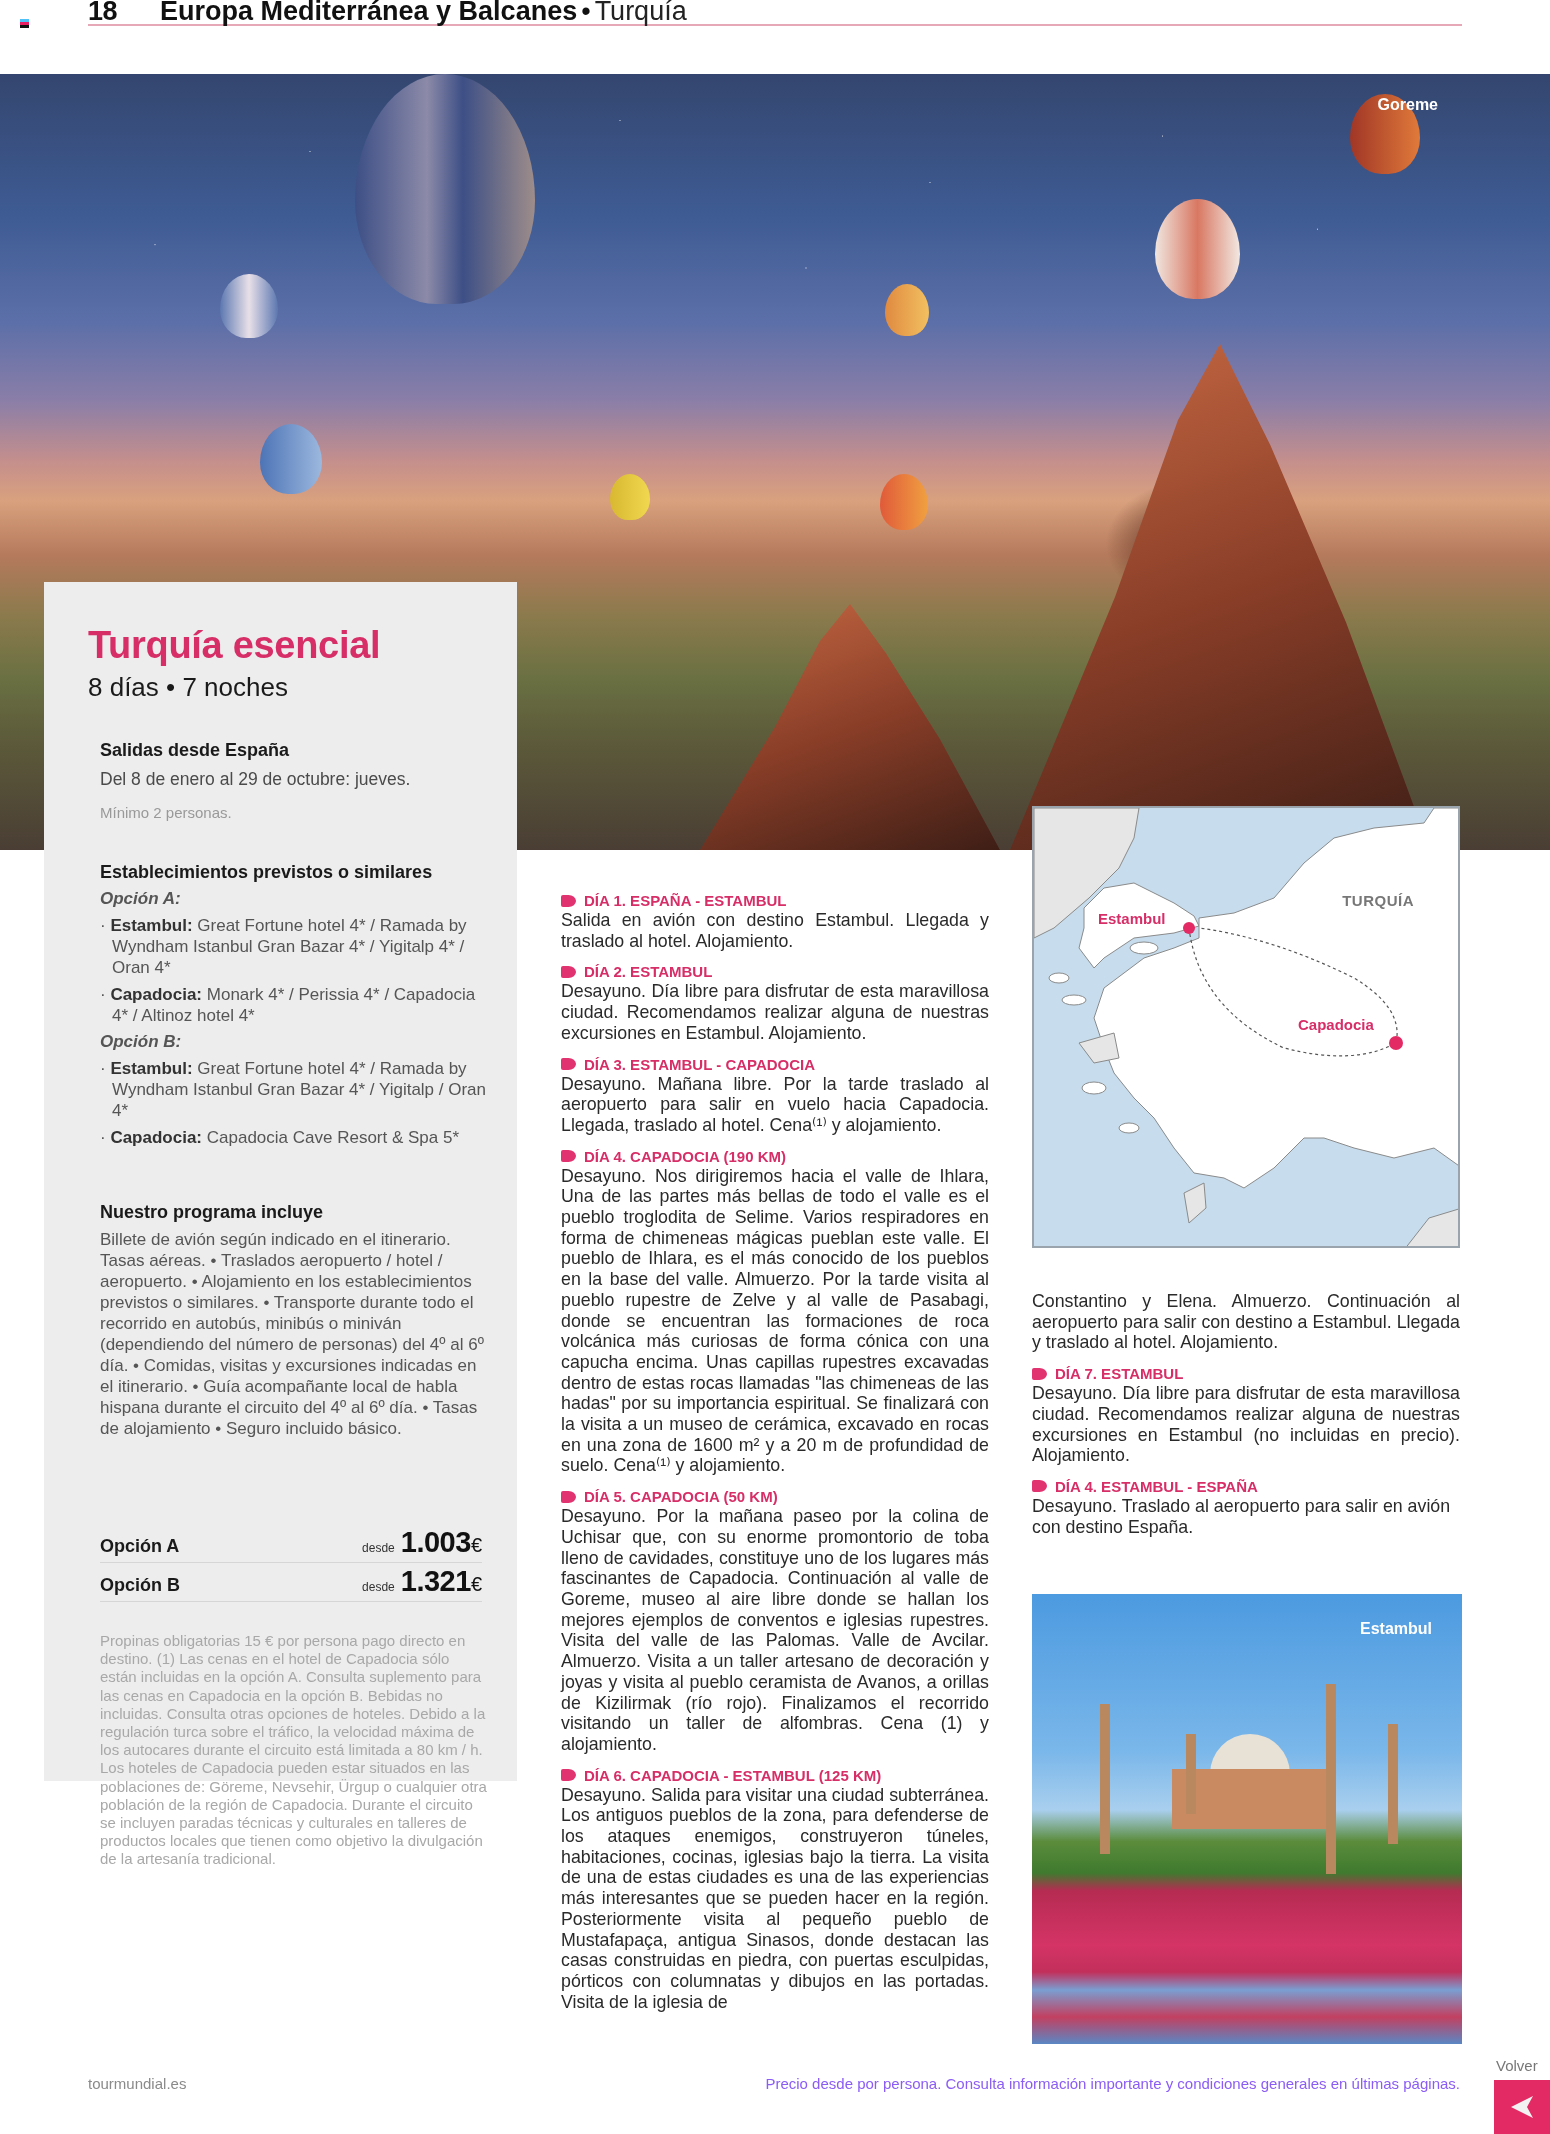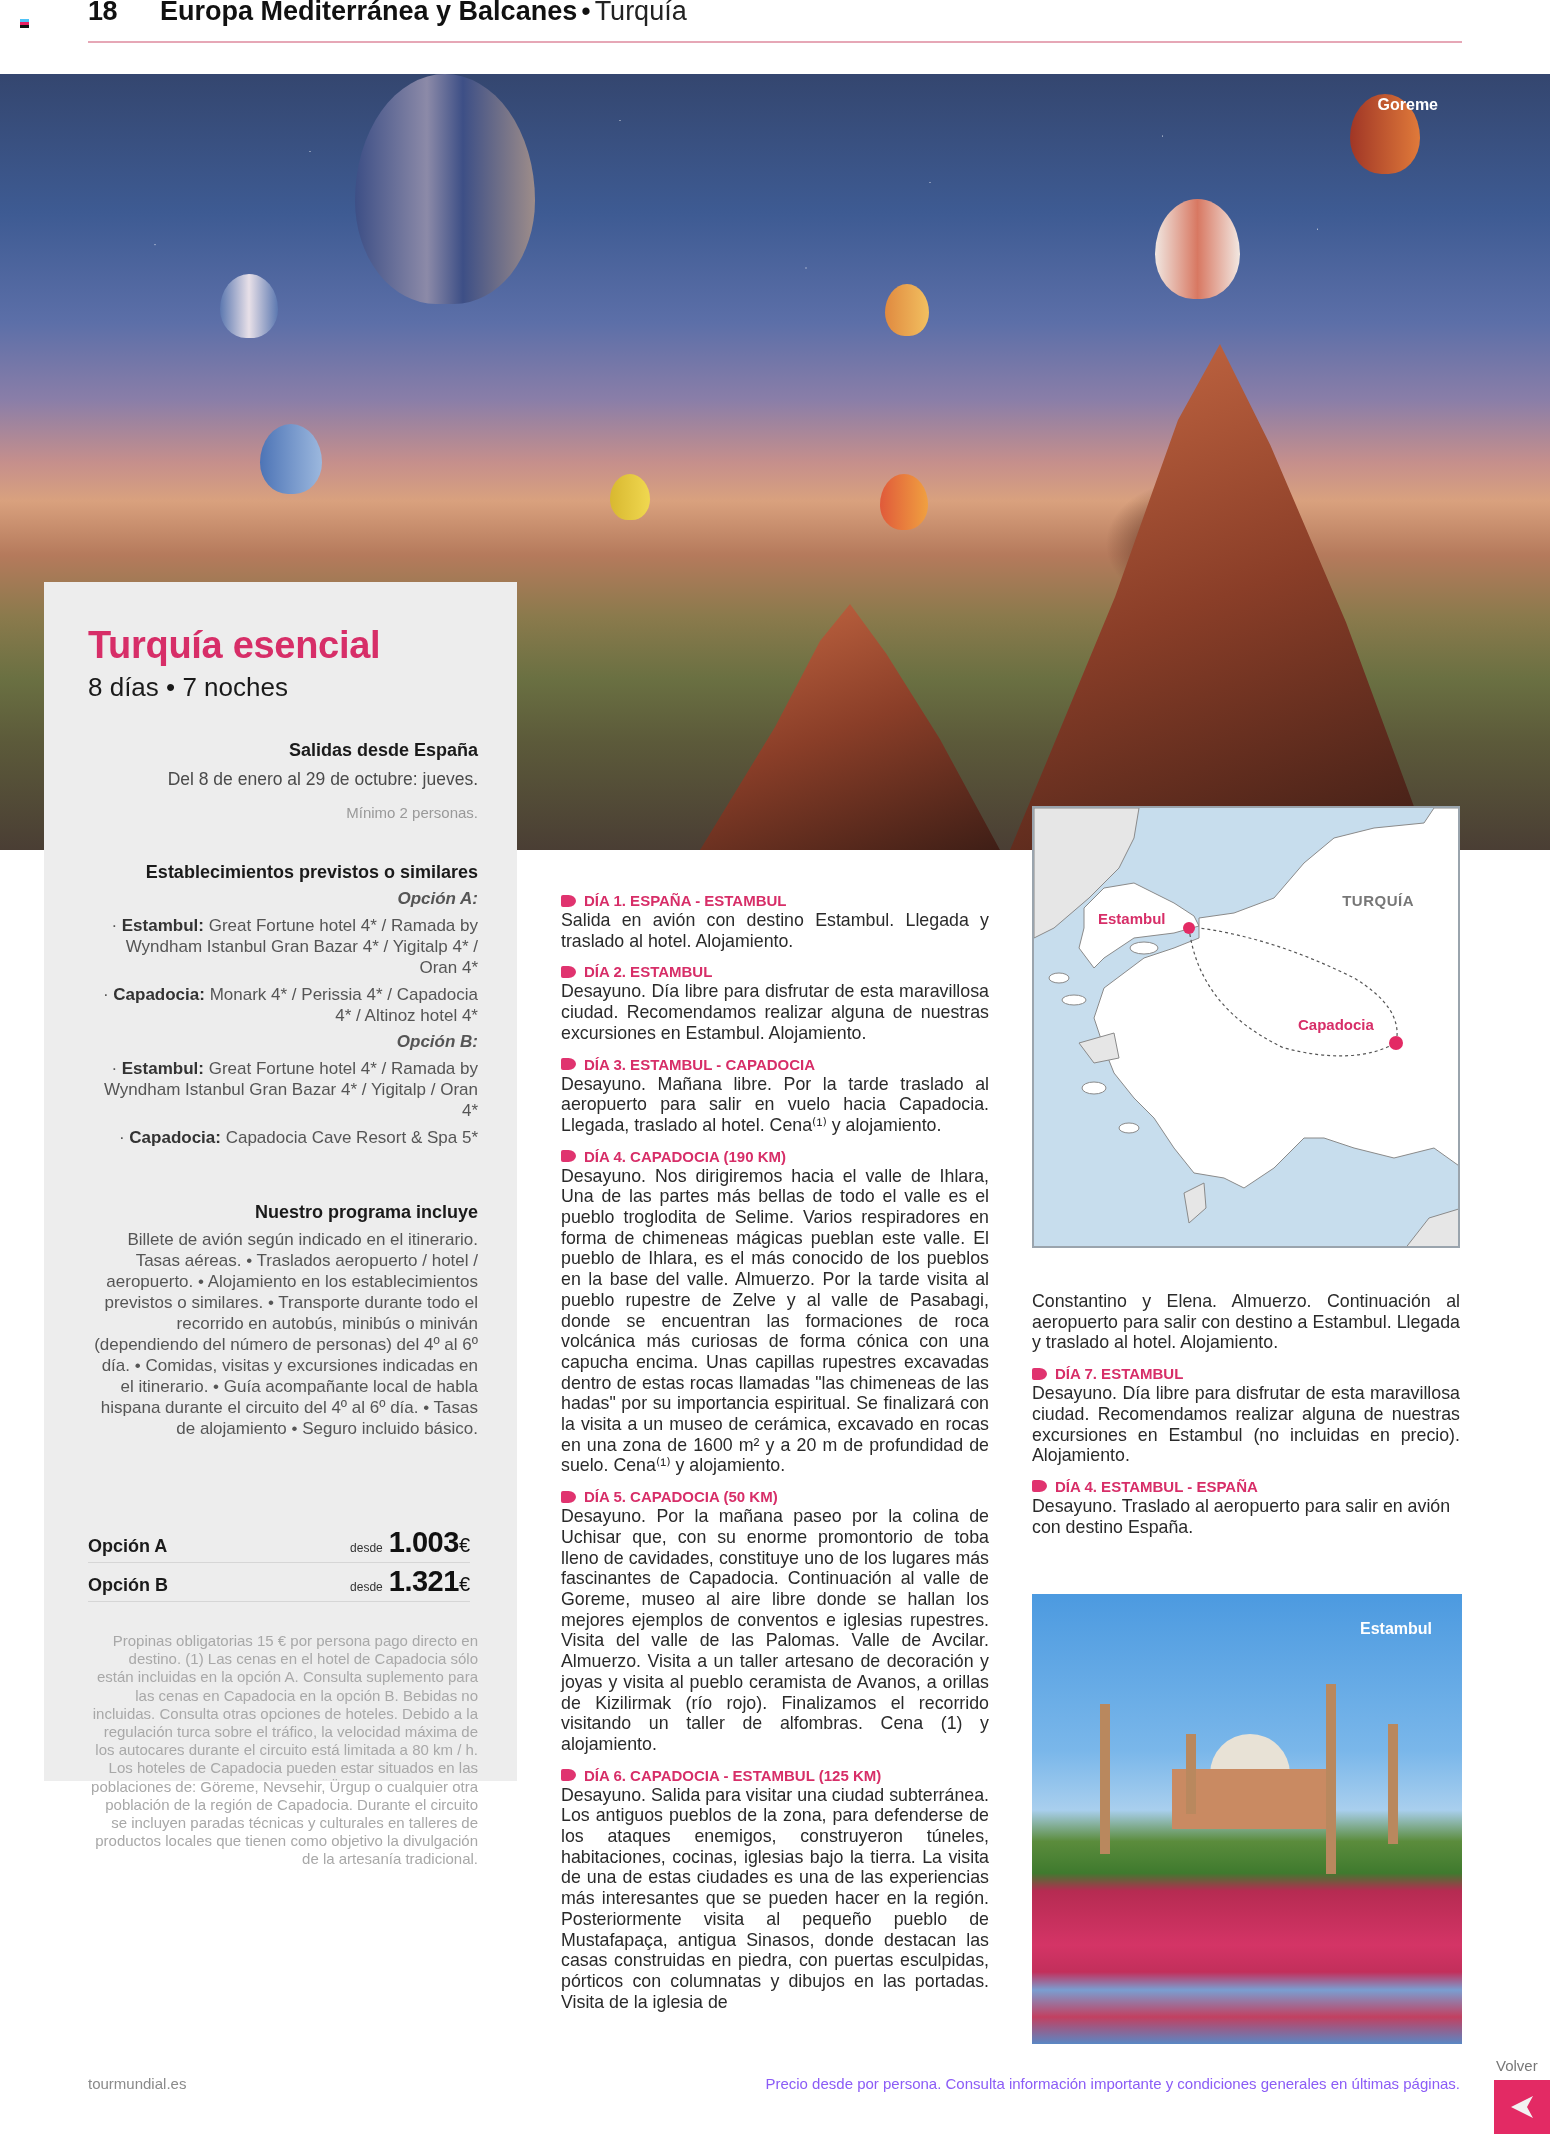--- a/index.html
+++ b/index.html
@@ -2,21 +2,21 @@
 <html><head>
 <meta charset="utf-8">
 <style>
   * { box-sizing: border-box; margin: 0; padding: 0; }
   html, body { width: 1550px; height: 2134px; background: #ffffff; overflow: hidden; }
   body { position: relative; font-family: "Liberation Sans", "DejaVu Sans", sans-serif; color: #1a1a1a; }
 
   
   .print-mark { position: absolute; left: 20px; top: 19px; width: 9px; height: 9px; }
   .print-mark i { display: block; height: 3px; }
-  .header { position: absolute; left: 88px; top: 0; width: 1374px; height: 43px; border-bottom: 2px solid #e6a7b6; text-decoration: underline; }
+  .header { position: absolute; left: 88px; top: 0; width: 1374px; height: 26px; border-bottom: 2px solid #e6a7b6; text-decoration: underline; }
   .header .page-num { position: absolute; left: 0; top: -4px; font-size: 27px; font-weight: bold; color: #111; letter-spacing: -0.5px; }
   .header .title { position: absolute; left: 72px; top: -4px; font-size: 27px; white-space: nowrap; }
   .header .title b { font-weight: bold; color: #111; }
   .header .title .sep { color: #111; padding: 0 4px; }
   .header .title .sub { font-weight: normal; color: #222; }
 
   
   .hero { position: absolute; left: 0; top: 74px; width: 1550px; height: 776px; overflow: hidden;
     background:
       radial-gradient(ellipse 120px 90px at 1190px 470px, rgba(60,20,10,0.9), transparent 70%),
@@ -33,21 +33,21 @@
       radial-gradient(1px 1px at 92% 4%, #fff, transparent);
     opacity: 0.8; }
   .balloon { position: absolute; border-radius: 50% 50% 45% 45% / 55% 55% 45% 45%; }
   .rock { position: absolute; background: linear-gradient(160deg, #c86a44 0%, #8a3e28 50%, #3e1e16 100%); clip-path: polygon(50% 0, 62% 20%, 80% 55%, 100% 100%, 0 100%, 25% 50%, 40% 15%); }
   .hero-label { position: absolute; right: 112px; top: 22px; color: #fff; font-size: 16px; font-weight: bold; }
 
   
   .infobox { position: absolute; left: 44px; top: 582px; width: 473px; height: 1199px; background: #ededed; padding: 0 44px; }
   .infobox .trip-title { position: absolute; left: 44px; top: 42px; font-size: 38px; font-weight: bold; color: #d72e68; letter-spacing: -0.3px; }
   .infobox .trip-duration { position: absolute; left: 44px; top: 90px; font-size: 26px; color: #1a1a1a; }
-  .infobox .block { position: absolute; left: 44px; width: 390px; text-align: right; }
+  .infobox .block { position: absolute; left: 56px; width: 390px; }
   .h-sub { font-size: 18px; font-weight: bold; color: #1a1a1a; margin-bottom: 8px; }
   .t-body { font-size: 17px; line-height: 21px; color: #4a4a4a; }
   .t-small { font-size: 15px; color: #999; }
   .opt-label { font-size: 17px; font-style: italic; font-weight: bold; color: #555; margin: 6px 0 6px; }
   .hotel-item { font-size: 17px; line-height: 21px; color: #555; padding-left: 12px; text-indent: -12px; margin-bottom: 6px; }
   .hotel-item b { color: #333; }
   .price-row { display: flex; justify-content: space-between; align-items: baseline; border-bottom: 1px solid #d6d6d6; padding: 2px 0 3px; width: 382px; }
   .price-row .lbl { font-size: 18px; font-weight: bold; color: #1a1a1a; }
   .price-row .desde { font-size: 12px; color: #333; margin-right: 6px; }
   .price-row .amt { font-size: 29px; font-weight: bold; color: #111; letter-spacing: -0.5px; }

